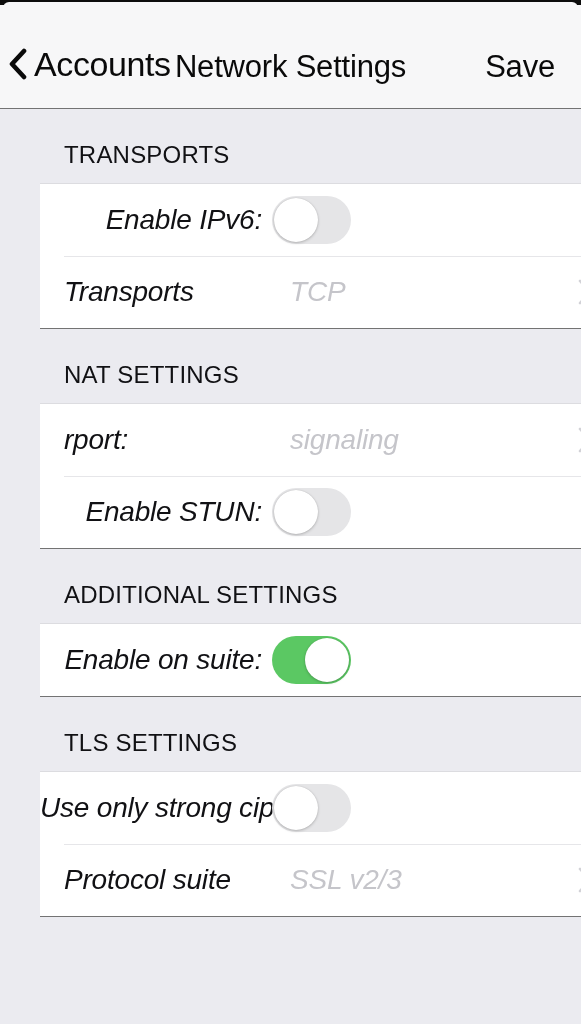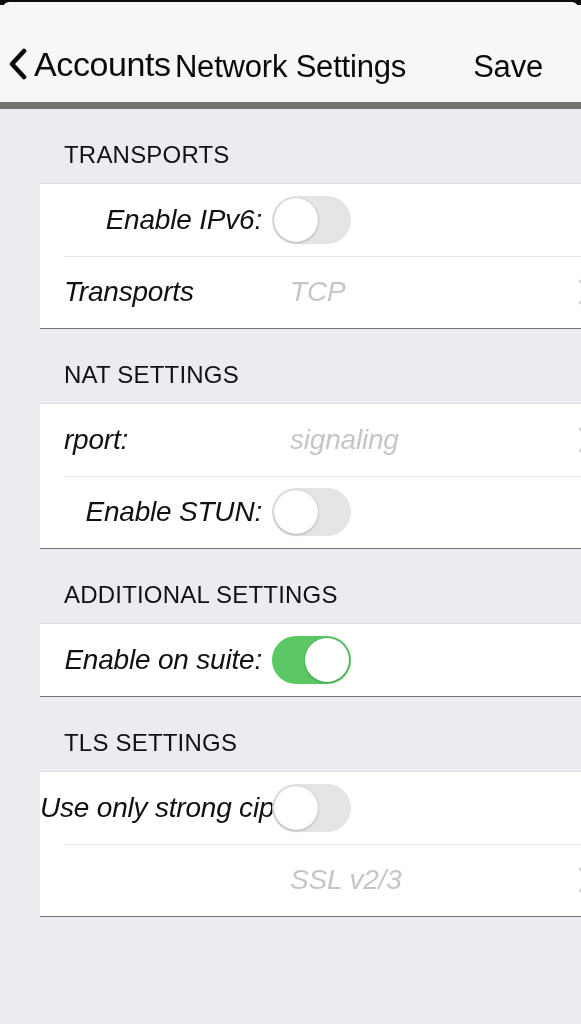--- a/index.html
+++ b/index.html
@@ -41,21 +41,21 @@
     border-top-right-radius: 10px;
   }
 
   
   .navbar {
     position: absolute;
     top: 5px; left: 0;
     width: 581px;
     height: 104px;
     background: #F7F7F8;
-    border-bottom: 7px solid #737373;
+    border-bottom: 1px solid #737373;
     box-sizing: border-box;
   }
   .nav-back {
     position: absolute;
     left: 8px;
     top: 36px;
     height: 46px;
     display: flex;
     align-items: center;
     cursor: pointer;
@@ -78,21 +78,21 @@
     left: 0; right: 0;
     top: 45px;
     text-align: center;
     font-size: 31px;
     color: #0a0a0a;
     letter-spacing: -0.2px;
     line-height: 1.1;
   }
   .nav-save {
     position: absolute;
-    right: 38px;
+    right: 26px;
     top: 45px;
     font-size: 31px;
     color: #0a0a0a;
     letter-spacing: -0.2px;
     line-height: 1.1;
     cursor: pointer;
   }
 
   
   .content {
@@ -300,20 +300,21 @@
     <div class="group">
 
       <div class="row toggle-row">
         <span class="row-label">Use only strong ciphers</span>
         <div class="switch">
           <div class="knob"></div>
         </div>
       </div>
 
       <div class="row link-row">
+        <span class="row-label">Protocol suite</span>
         <span class="row-value">SSL v2/3</span>
         <svg class="chevron" viewBox="0 0 16 28">
           <polyline points="3,3 13,14 3,25" fill="none" stroke="#D2D2D7" stroke-width="2.6" stroke-linecap="round" stroke-linejoin="round"></polyline>
         </svg>
       </div>
     </div>
 
     <div class="spacer-bottom"></div>
   </div>
 </div>

